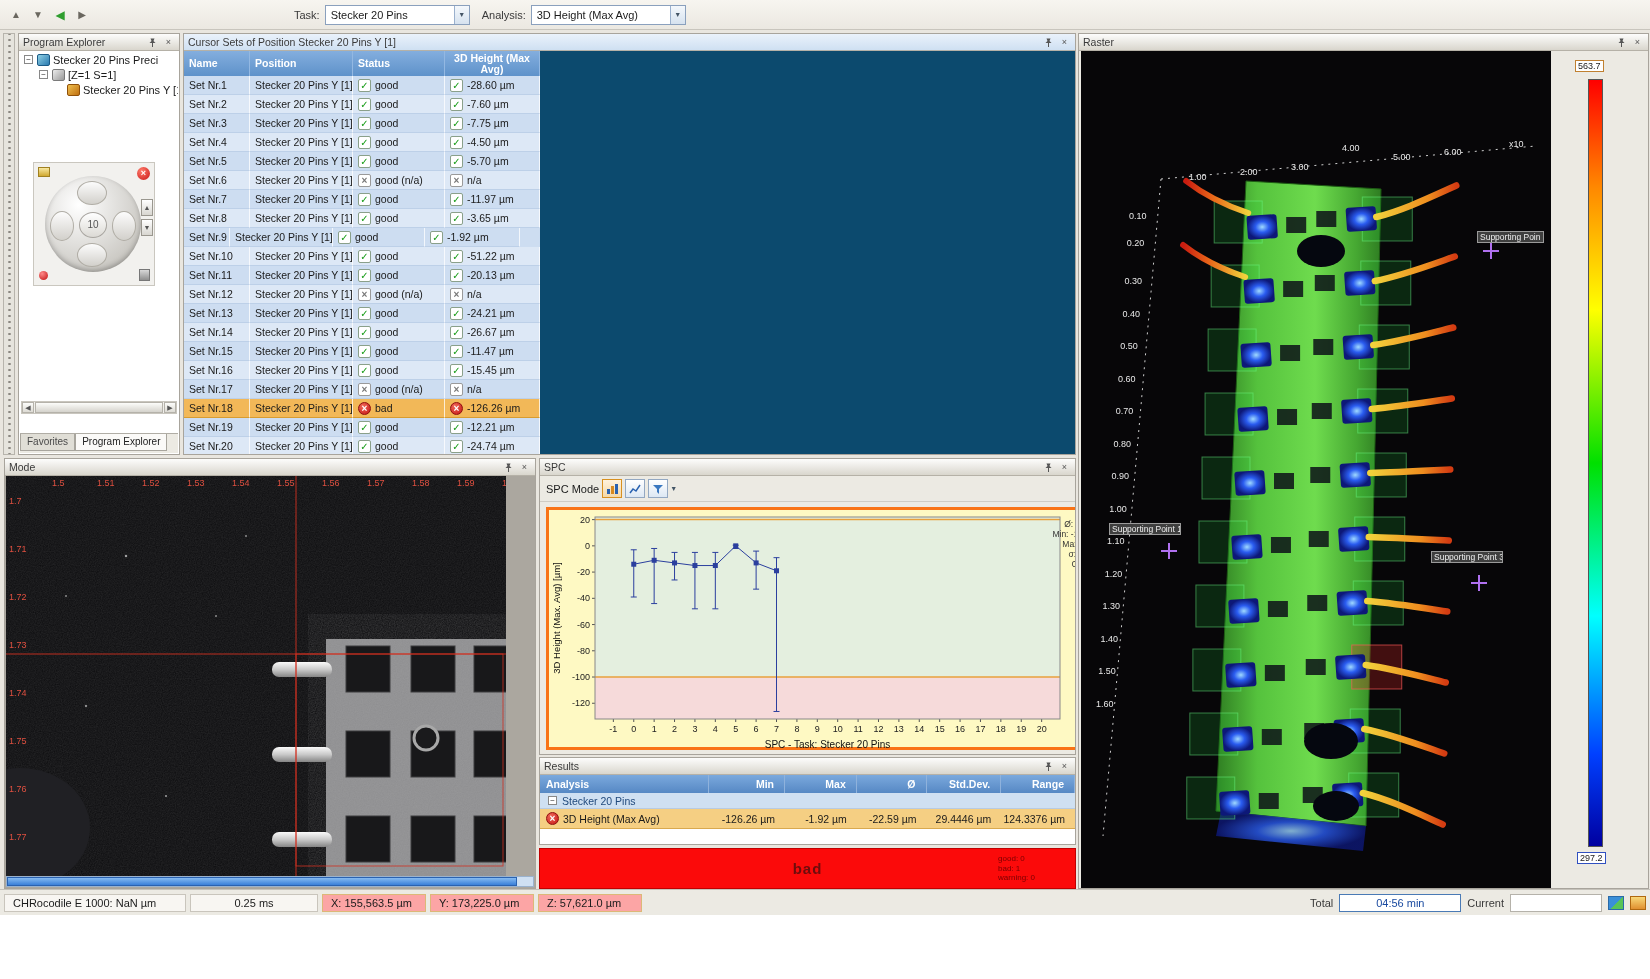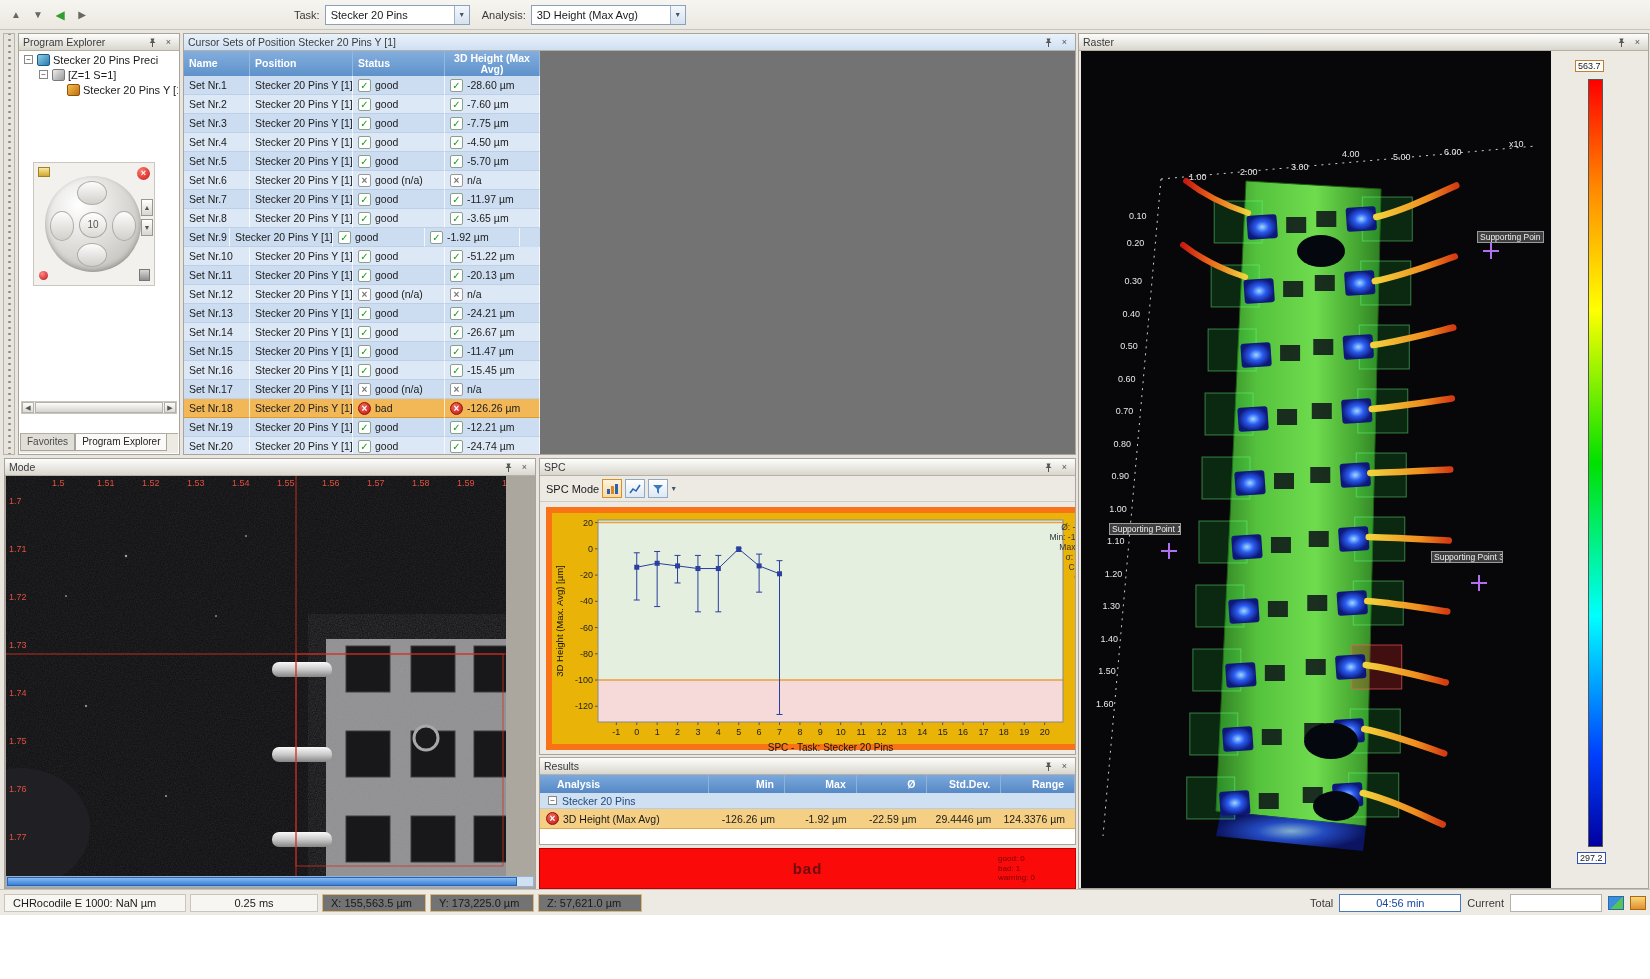--- a/index.html
+++ b/index.html
@@ -42,21 +42,21 @@
 .jb{width:12px;height:17px;border:1px solid #9a978f;background:linear-gradient(#fff,#d8d6d0);font-size:7px;text-align:center;line-height:16px;color:#555}
 .jdot{position:absolute;left:5px;bottom:5px;width:9px;height:9px;border-radius:50%;background:radial-gradient(circle at 35% 30%,#ff8a8a,#c01010)}
 .jtool{position:absolute;right:4px;bottom:4px;width:11px;height:12px;background:linear-gradient(#d8d8d8,#8f8f8f);border:1px solid #777}
 #pe-scroll{position:absolute;left:2px;right:2px;bottom:40px;height:13px;background:#f0efeb;border:1px solid #c9c6be;display:flex;align-items:center}
 #pe-scroll .sarr{width:12px;height:11px;font-size:7px;display:flex;align-items:center;justify-content:center;color:#555;background:linear-gradient(#fcfcfa,#dddbd4);border:1px solid #b5b2aa}
 #pe-scroll .sthumb{flex:1;height:11px;background:linear-gradient(#fcfcfa,#d5d3cc);border:1px solid #b5b2aa;margin:0 1px}
 #pe-tabs{position:absolute;left:1px;right:1px;bottom:1px;height:20px;display:flex;align-items:flex-start;background:#eceae3;border-top:1px solid #b0ada5;padding-top:0}
 .xtab{padding:2px 6px 3px;border:1px solid #a8a59d;border-top:none;font-size:10px;background:#e0ded6;color:#4a4a4a;white-space:nowrap}
 .xtab.act{background:#fbfaf8;color:#222}
 
-#cursor-panel{left:183px;top:33px;width:893px;height:422px;background:#737373}
+#cursor-panel{left:183px;top:33px;width:893px;height:422px;background:#0c4a6e}
 .ct-head{display:flex;height:25px;background:linear-gradient(#84aede,#5e92ca);width:356px}
 .hc{color:#fff;font-weight:bold;font-size:10.5px;display:flex;align-items:center;padding-left:5px;border-right:1px solid #93b8e2;line-height:11px;white-space:nowrap;overflow:hidden}
 .hc.center{justify-content:center;text-align:center;padding-left:0;white-space:normal}
 #ct-body{width:356px}
 .ct-row{display:flex;height:19px}
 .ct-row.r0{background:#cdddf1}.ct-row.r1{background:#dde8f6}
 .ct-row.badrow{background:#f2b858}
 .cc{display:flex;align-items:center;padding-left:5px;border-right:1px solid rgba(255,255,255,.75);border-bottom:1px solid #bdd0e8;font-size:10.5px;overflow:hidden;white-space:nowrap}
 .ct-row.badrow .cc{border-bottom:1px solid #d89c30}
 .ic{width:13px;height:13px;display:inline-flex;align-items:center;justify-content:center;margin-right:4px;border-radius:2px;font-size:10px;font-weight:bold;flex:none}
@@ -69,26 +69,26 @@
 .vruler-top span,.vruler-left span{position:absolute;color:#e05040;font-size:9px}
 .vruler-top span{top:2px}
 .vruler-left span{left:3px}
 #vscroll{position:absolute;left:1px;right:1px;bottom:1px;height:11px;background:#cfe0f2;border:1px solid #9ab2cd}
 #vscroll .vthumb{position:absolute;left:0;top:0;height:9px;width:97%;background:linear-gradient(#85bbf2,#3a7fd8);border:1px solid #2a62b0}
 
 #spc-panel{left:539px;top:458px;width:537px;height:297px;background:#eceae3}
 .spc-controls{position:absolute;left:0;top:17px;right:0;height:26px;display:flex;align-items:center;padding:0 6px;background:#eceae3;border-bottom:1px solid #cfccc4}
 .sbtn{width:20px;height:19px;border:1px solid #93a8c2;background:linear-gradient(#ffffff,#dde8f4);margin-left:3px;display:flex;align-items:center;justify-content:center}
 .sbtn.sel{border-color:#d89020;background:linear-gradient(#fff2dd,#f5d9a8)}
-.spc-chartbox{position:absolute;left:6px;top:48px;width:587px;height:243px;background:#eab308;border:6px solid #f97316}
+.spc-chartbox{position:absolute;left:6px;top:48px;width:587px;height:243px;background:#fef9c3;border:3px solid #f97316}
 #spc-stats{position:absolute;right:16px;top:9px;font-size:8.5px;line-height:10px;color:#333;text-align:right}
 
 #results-panel{left:539px;top:757px;width:537px;height:88px;background:#fff}
 .res-head{display:flex;height:18px;background:linear-gradient(#7ba9dd,#5688c4);color:#fff;font-weight:bold;font-size:10.5px}
-.rhc{display:flex;align-items:center;border-right:1px solid #8fb2dc;padding:0 10px 0 17px}
+.rhc{display:flex;align-items:center;border-right:1px solid #8fb2dc;padding:0 10px 0 6px}
 .rhc.num{justify-content:flex-end}
 .res-group{height:16px;background:#cfe0f2;color:#214a7d;display:flex;align-items:center;padding-left:8px;border-bottom:1px solid #b8cbe2;font-size:10.5px}
 .res-row{display:flex;height:20px;background:#f5cf83;border-bottom:1px solid #d9a94f;font-size:10.5px}
 .rc{display:flex;align-items:center;padding:0 10px 0 6px;overflow:hidden;white-space:nowrap}
 .rc.num{justify-content:flex-end}
 
 #verdict{position:absolute;left:539px;top:848px;width:537px;height:41px;background:#fb0a0a;border:1px solid #c00000;display:flex;align-items:center;justify-content:center}
 #verdict .vlabel{font-size:15px;color:#6d0d0d;font-weight:bold;letter-spacing:1px}
 #vcounts{position:absolute;right:40px;top:5px;font-size:8px;line-height:9.5px;color:#7a0000}
 
@@ -97,21 +97,21 @@
 #roverlay{position:absolute;left:0;top:0;right:0;bottom:0;pointer-events:none}
 #roverlay .rl{position:absolute;color:#e8e8e8;font-size:9px}
 .rlabel{position:absolute;background:#3f3f3f;border:1px solid #9a9a9a;color:#eee;font-size:8.5px;padding:0 2px;white-space:nowrap;max-width:72px;overflow:hidden}
 #cbar{position:absolute;left:509px;top:45px;width:15px;height:768px;border:1px solid #555;background:linear-gradient(#ff0000 0%,#ff8800 14%,#ffff00 30%,#00e000 50%,#00ffff 70%,#0040ff 88%,#0000a0 100%)}
 .cbar-label{position:absolute;font-size:9px;background:#fff;padding:0 2px;border:1px solid #c08030}
 #cbar-max{left:496px;top:26px}
 #cbar-min{left:498px;top:818px;border-color:#3050c0}
 
 #status-bar{position:absolute;left:0;top:889px;width:1650px;height:26px;background:#eceae3;border-top:1px solid #c5c2ba;display:flex;align-items:center;padding:0 4px}
 .sseg{height:18px;display:flex;align-items:center;padding:0 8px;border:1px solid #c9c5bc;background:#f8f6f2;margin-right:4px;white-space:nowrap}
-.sseg.coord{background:#737373;border-color:#dcb878}
+.sseg.coord{background:#fca5a5;border-color:#dcb878}
 #sright{margin-left:auto;display:flex;align-items:center}
 #sright .lab{margin:0 6px;color:#3a3a3a}
 .tbox{width:122px;height:18px;border:1px solid #4a7ab5;background:#fff;color:#1a4aa0;display:flex;align-items:center;justify-content:center}
 .cbox{width:92px;height:18px;border:1px solid #b5b2aa;background:#fff}
 .sic{width:16px;height:14px;margin-left:6px;display:inline-block}
 .sic.l{background:linear-gradient(135deg,#3a8fd8 50%,#58c458 50%);border:1px solid #2a6aa8}
 .sic.n{background:linear-gradient(#f8d878,#e09030);border:1px solid #b06810}
 </style>
 </head>
 <body>
@@ -735,21 +735,21 @@
           <line x1="410" x2="410" y1="192" y2="208" stroke="#b070f0" stroke-width="2"></line>
           <line x1="80" x2="96" y1="500" y2="500" stroke="#b070f0" stroke-width="2"></line>
           <line x1="88" x2="88" y1="492" y2="508" stroke="#b070f0" stroke-width="2"></line>
           <line x1="390" x2="406" y1="532" y2="532" stroke="#b070f0" stroke-width="2"></line>
           <line x1="398" x2="398" y1="524" y2="540" stroke="#b070f0" stroke-width="2"></line>
         </svg>
       <div id="roverlay">
           <div class="rl" style="left: 108px; top: 121px;">1.00</div>
           <div class="rl" style="left: 159px; top: 116px;">2.00</div>
           <div class="rl" style="left: 210px; top: 111px;">3.00</div>
-          <div class="rl" style="left: 261px; top: 98px;">4.00</div>
+          <div class="rl" style="left: 261px; top: 92px;">4.00</div>
           <div class="rl" style="left: 312px; top: 101px;">5.00</div>
           <div class="rl" style="left: 363px; top: 96px;">6.00</div>
           <div class="rl" style="left: 428px; top: 88px;">x10</div>
           <div class="rl" style="left: 48px; top: 160px;">0.10</div>
           <div class="rl" style="left: 45.8px; top: 187px;">0.20</div>
           <div class="rl" style="left: 43.6px; top: 225px;">0.30</div>
           <div class="rl" style="left: 41.4px; top: 257.5px;">0.40</div>
           <div class="rl" style="left: 39.2px; top: 290px;">0.50</div>
           <div class="rl" style="left: 37px; top: 322.5px; text-align: center;">0.60</div>
           <div class="rl" style="left: 34.8px; top: 355px;">0.70</div>

